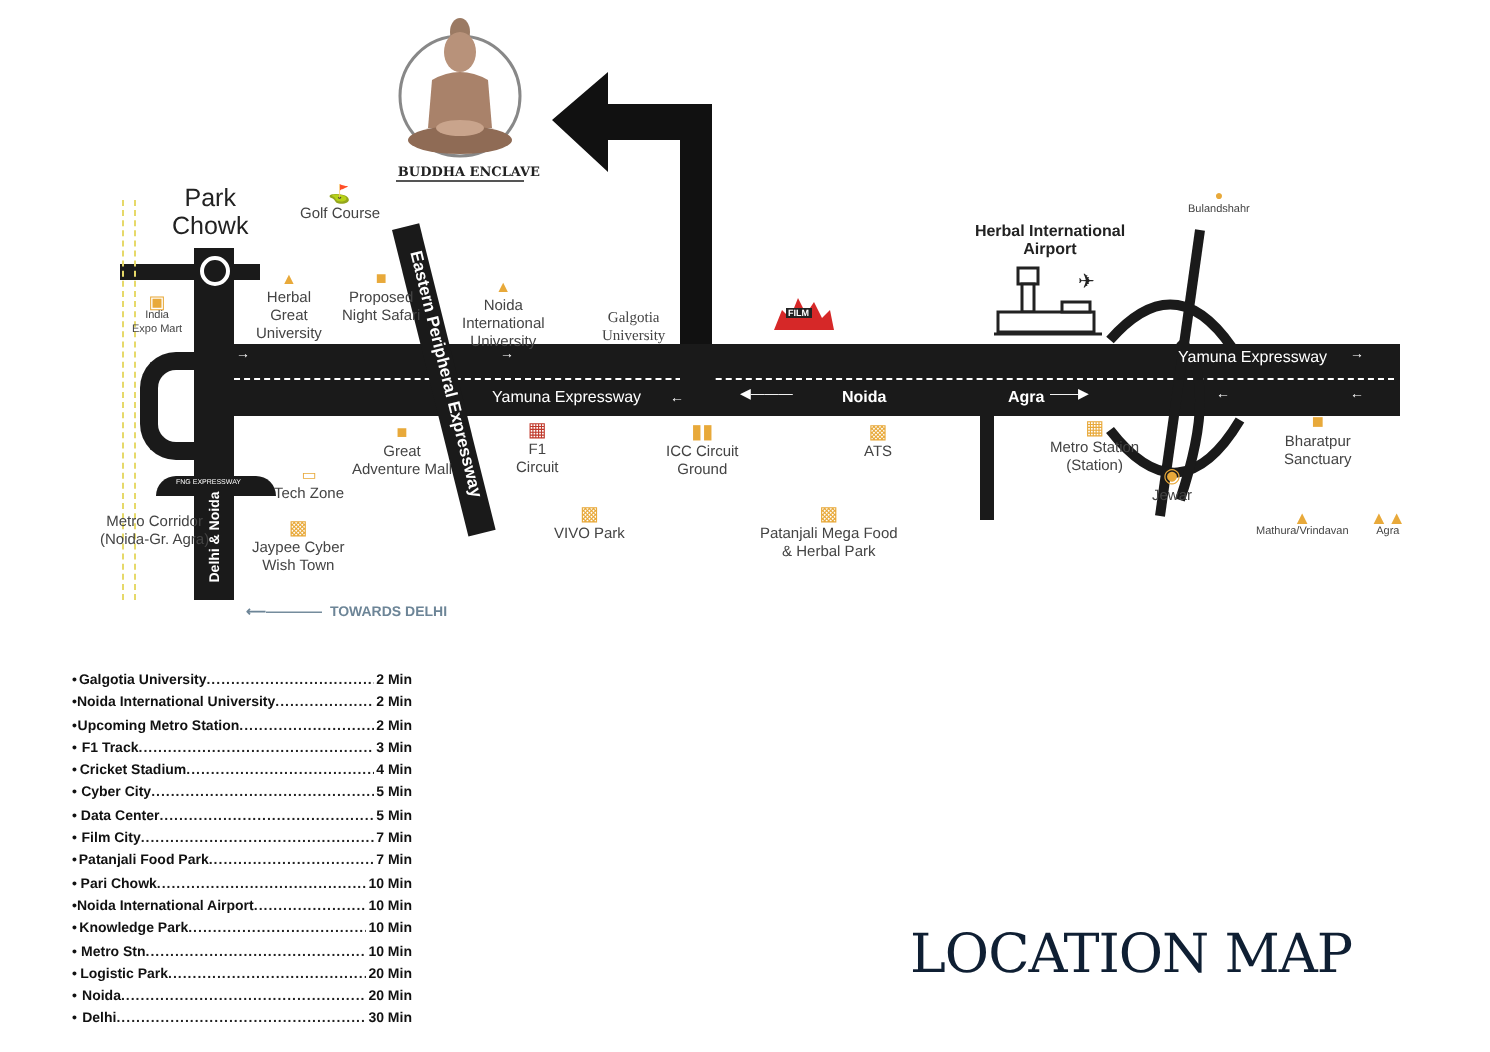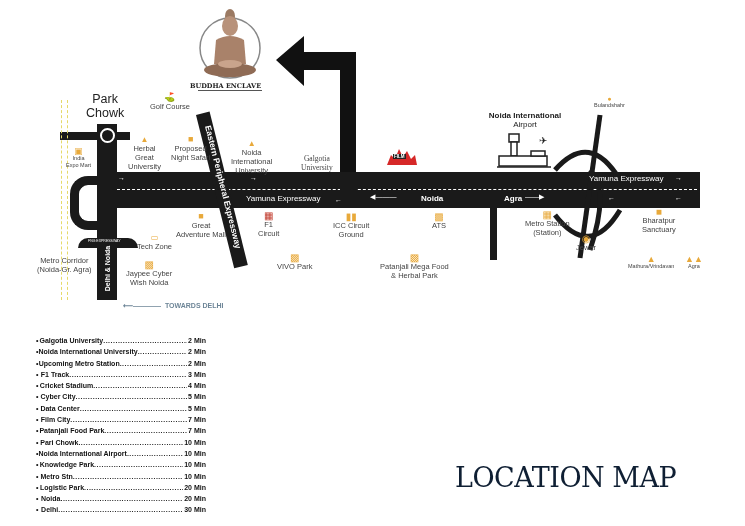--- a/index.html
+++ b/index.html
@@ -28,21 +28,21 @@
 
 <div class="abs" style="left:190px;top:4px;width:80px;height:92px;">
   <svg width="80" height="80" viewBox="0 0 80 80">
     <circle cx="40" cy="44" r="30" fill="none" stroke="#888" stroke-width="1.5"></circle>
     <ellipse cx="40" cy="12" rx="5" ry="7" fill="#9b7a63"></ellipse>
     <ellipse cx="40" cy="22" rx="8" ry="10" fill="#b8927a"></ellipse>
     <path d="M26 36 Q40 28 54 36 L56 60 L24 60 Z" fill="#a9826a"></path>
     <ellipse cx="40" cy="66" rx="26" ry="7" fill="#8f6b55"></ellipse>
     <ellipse cx="40" cy="60" rx="12" ry="4" fill="#c9a48c"></ellipse>
   </svg>
-  <div style="position:absolute;left:0;top:78px;width:80px;text-align:left;font-family:'DejaVu Serif',serif;font-weight:bold;font-size:6.5px;color:#222;">BUDDHA ENCLAVE</div>
+  <div style="position:absolute;left:0;top:78px;width:80px;text-align:right;font-family:'DejaVu Serif',serif;font-weight:bold;font-size:6.5px;color:#222;">BUDDHA ENCLAVE</div>
   <div class="abs" style="left:8px;top:86px;width:64px;border-top:1px solid #555;"></div>
 </div>
 
 <svg class="abs" style="left:270px;top:30px;" width="90" height="160" viewBox="0 0 90 160">
   <polygon points="6,30 34,6 34,22 86,22 86,160 70,160 70,40 34,40 34,56" fill="#111"></polygon>
 </svg>
 
 <div class="road" style="left:98px;top:172px;width:602px;height:36px;"></div>
 <div class="dash" style="left:112px;top:189px;width:585px;"></div>
 
@@ -85,21 +85,21 @@
 <div class="arrow-w" style="left:608px;top:194px;">←</div>
 <div class="arrow-w" style="left:675px;top:194px;">←</div>
 
 <div class="abs" style="left:61px;top:100px;width:5px;height:200px;border-left:1px dashed #e6d96a;border-right:1px dashed #e6d96a;"></div>
 
 <div class="abs" style="left:86px;top:92px;font-size:12.5px;line-height:14px;text-align:center;color:#222;">
   <div>Park</div>
   <div>Chowk</div>
 </div>
 
-<div class="lbl" style="left:37px;top:256px;text-align:center;">
+<div class="lbl" style="left:50px;top:256px;text-align:center;">
   <div>Metro Corridor</div>
   <div>(Noida-Gr. Agra)</div>
 </div>
 
 <div class="abs" style="left:123px;top:302px;font-size:7px;font-weight:bold;color:#6d8597;">
   <span style="color:#6d8597;">⟵————&nbsp;</span>
   <span>TOWARDS DELHI</span>
 </div>
 
 <div class="lbl sm" style="left:66px;top:148px;">
@@ -137,21 +137,21 @@
   <div>Great</div>
   <div>Adventure Mall</div>
 </div>
 <div class="lbl" style="left:137px;top:233px;">
   <div style="color:#e8a93a;font-size:8px;">▭</div>
   <div>Tech Zone</div>
 </div>
 <div class="lbl" style="left:126px;top:260px;">
   <div style="color:#e8a93a;font-size:10px;">▩</div>
   <div>Jaypee Cyber</div>
-  <div>Wish Noida</div>
+  <div>Wish Town</div>
 </div>
 <div class="lbl" style="left:258px;top:211px;">
   <div style="color:#c0392b;font-size:10px;">▦</div>
   <div>F1</div>
   <div>Circuit</div>
 </div>
 <div class="lbl" style="left:277px;top:253px;">
   <div style="color:#e8a93a;font-size:10px;">▩</div>
   <div>VIVO Park</div>
 </div>
@@ -197,22 +197,22 @@
 </div>
 
 <div class="abs" style="left:387px;top:147px;width:30px;height:18px;">
   <svg width="30" height="18" viewBox="0 0 30 18">
     <polygon points="0,18 4,8 8,12 12,2 16,10 20,4 24,12 28,8 30,18" fill="#d62828"></polygon>
   </svg>
   <div style="position:absolute;left:6px;top:7px;font-size:4.5px;font-weight:bold;color:#fff;background:#222;padding:0 1px;">FILM</div>
 </div>
 
 <div class="abs" style="left:480px;top:111px;width:90px;text-align:center;">
-  <div style="font-size:8px;font-weight:bold;color:#222;">Noida International</div>
-  <div style="font-size:8px;font-weight:normal;color:#222;">Airport</div>
+  <div style="font-size:8px;font-weight:bold;color:#222;">Herbal International</div>
+  <div style="font-size:8px;font-weight:bold;color:#222;">Airport</div>
   <svg width="60" height="38" viewBox="0 0 60 38" style="margin-top:1px;">
     <rect x="14" y="4" width="10" height="8" fill="#fff" stroke="#222" stroke-width="1.5"></rect>
     <rect x="16" y="12" width="6" height="14" fill="#fff" stroke="#222" stroke-width="1.5"></rect>
     <rect x="4" y="26" width="48" height="10" fill="#fff" stroke="#222" stroke-width="1.5"></rect>
     <rect x="36" y="21" width="14" height="5" fill="#fff" stroke="#222" stroke-width="1.5"></rect>
     <line x1="2" y1="37" x2="56" y2="37" stroke="#222" stroke-width="1.5"></line>
     <text x="44" y="14" font-size="10" fill="#222">✈</text>
   </svg>
 </div>
 

